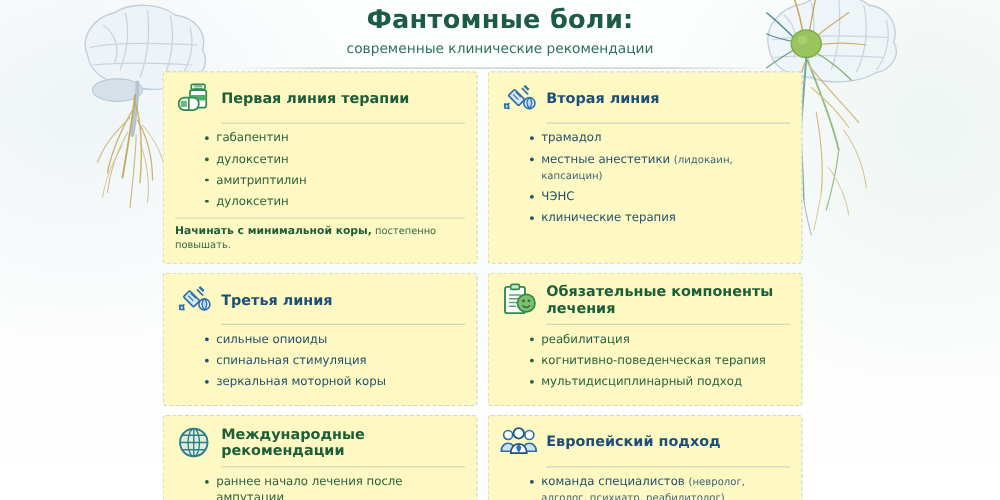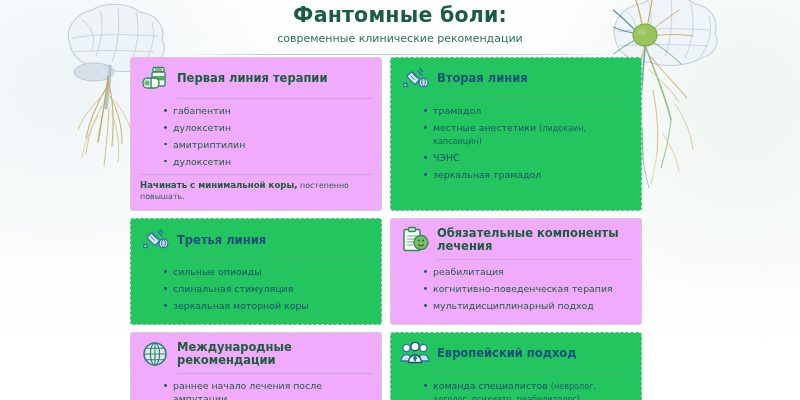--- a/index.html
+++ b/index.html
@@ -75,22 +75,22 @@
     z-index: 3;
   }
 
   .card {
     border: 1px dashed #cfd9d2;
     border-radius: 3px;
     padding: 7px 9px 8px 9px;
     box-sizing: border-box;
     position: relative;
   }
-  .card.green { background: #f0abfc; border-color: #c9dcc0; }
-  .card.blue  { background: #22c55e; border-color: #c6d4e2; }
+  .card.green { background: #fef9c3; border-color: #c9dcc0; }
+  .card.blue  { background: #fef9c3; border-color: #c6d4e2; }
 
   .card-head {
     display: flex;
     align-items: center;
     gap: 7px;
     margin-bottom: 5px;
   }
   .card-icon {
     flex: 0 0 auto;
     width: 30px;
@@ -281,21 +281,21 @@
       <path d="M23.5 13.1c-2.6 2.4-2.6 5.3 0 8.8 2.6-3.5 2.6-6.4 0-8.8z" fill="#bcd8ee" stroke="#2b6fa8" stroke-width="1"></path>
     </svg>
         </span>
         <div class="card-title">Вторая линия</div>
       </div>
       <div class="title-underline"></div>
       <ul class="bullets">
         <li><span>трамадол</span></li>
         <li><span>местные анестетики </span><span class="sub">(лидокаин, капсаицин)</span></li>
         <li><span>ЧЭНС</span></li>
-        <li><span>зеркальная трамадол</span></li>
+        <li><span>клинические терапия</span></li>
       </ul>
     </div>
     <div class="card blue">
       <div class="card-head">
         <span>
           <svg class="card-icon" viewBox="0 0 30 28">
       <g stroke="#2b6fa8" stroke-width="1.3" fill="#fff" stroke-linejoin="round">
         <path d="M3.5 21.5l4-4"></path>
         <path d="M6.5 18.5l-2.8-.2.3 3.1 3.1.3-.6-3.2z" fill="#cfe2f2"></path>
         <rect x="7.5" y="9.5" width="11.5" height="7" rx="1" transform="rotate(45 13.2 13)" fill="#d6e8f7"></rect>

